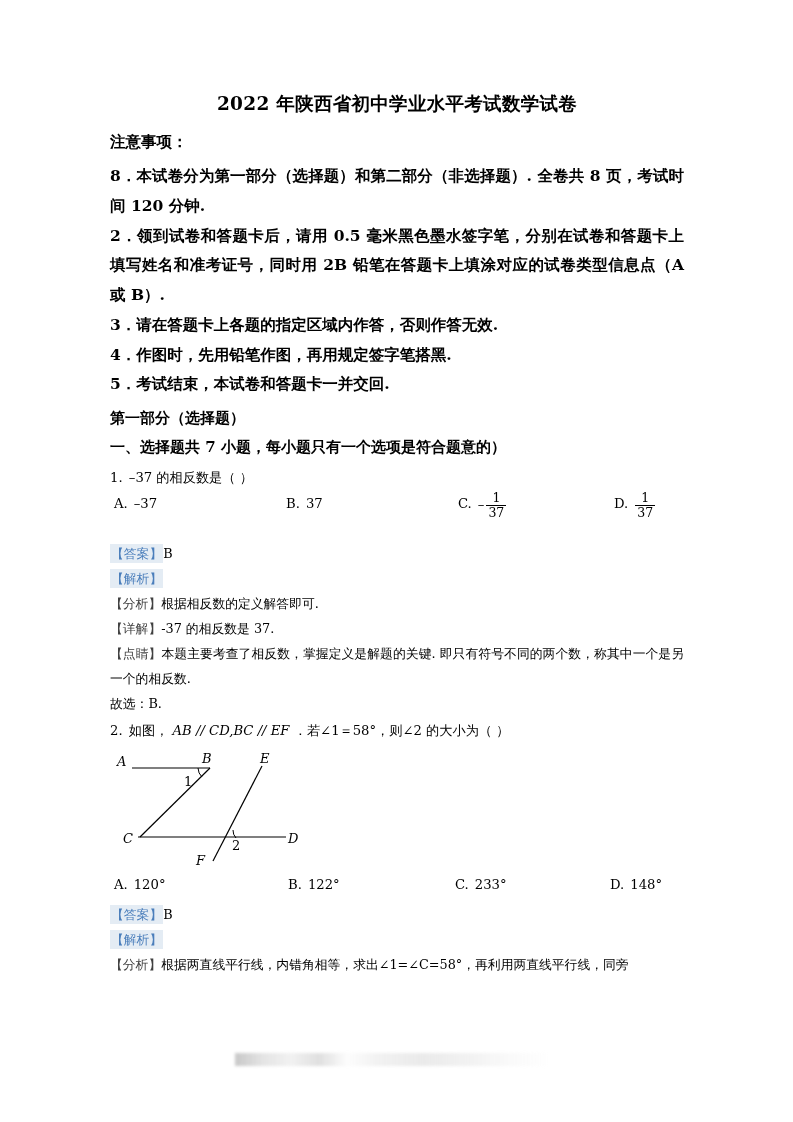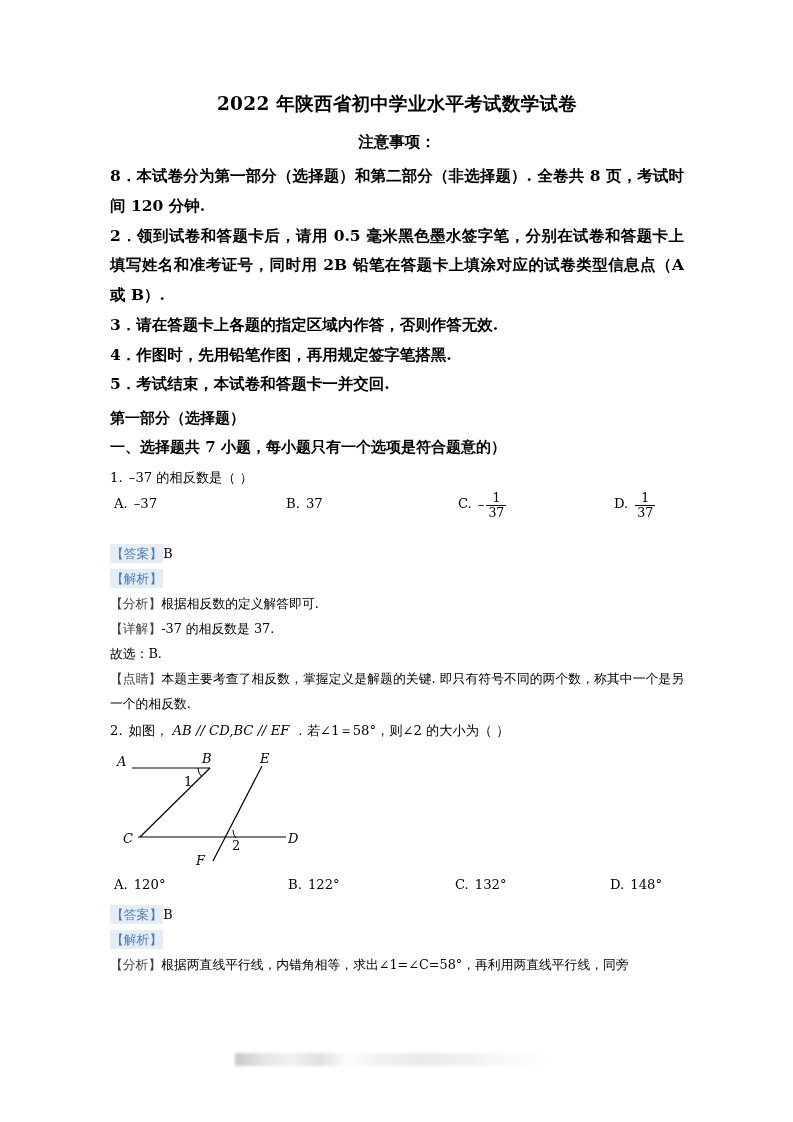--- a/index.html
+++ b/index.html
@@ -38,21 +38,20 @@
     margin: 0 0 14px 0;
     line-height: 1.3;
   }
 
   
   .notice-heading {
     font-size: 15.5px;
     font-weight: bold;
     margin: 0 0 7px 0;
     line-height: 1.55;
-    text-align: center;
   }
   .notice-item {
     font-size: 15.5px;
     font-weight: bold;
     line-height: 1.92;
     margin: 0;
     text-align: justify;
     text-justify: inter-character;
   }
 
@@ -231,24 +230,24 @@
     <p class="ans-line">
       <span class="tag">【解析】</span>
     </p>
     <p class="ans-line">
       <span class="tag-plain">【分析】</span><span>根据相反数的定义解答即可.</span>
     </p>
     <p class="ans-line">
       <span class="tag-plain">【详解】</span><span>-37 的相反数是 37.</span>
     </p>
     <p class="ans-line">
+      <span class="tag-plain">【点睛】</span><span>本题主要考查了相反数，掌握定义是解题的关键. 即只有符号不同的两个数，称其中一个是另一个的相反数.</span>
+    </p>
+    <p class="ans-line">
       <span>故选：B.</span>
-    </p>
-    <p class="ans-line">
-      <span class="tag-plain">【点睛】</span><span>本题主要考查了相反数，掌握定义是解题的关键. 即只有符号不同的两个数，称其中一个是另一个的相反数.</span>
     </p>
 
     <p class="question">
       <span class="qnum">2.</span>
       <span>如图，</span>
       <span class="ital">AB // CD,BC // EF</span>
       <span>．若∠1＝58°，则∠2 的大小为（      ）</span>
     </p>
 
     <div class="figure">
@@ -281,21 +280,21 @@
       <div class="opt opt-a">
         <span class="lbl">A.</span>
         <span>120°</span>
       </div>
       <div class="opt opt-b">
         <span class="lbl">B.</span>
         <span>122°</span>
       </div>
       <div class="opt opt-c">
         <span class="lbl">C.</span>
-        <span>132°</span>
+        <span>233°</span>
       </div>
       <div class="opt opt-d">
         <span class="lbl">D.</span>
         <span>148°</span>
       </div>
     </div>
 
     <p class="ans-line">
       <span class="tag">【答案】</span><span>B</span>
     </p>

